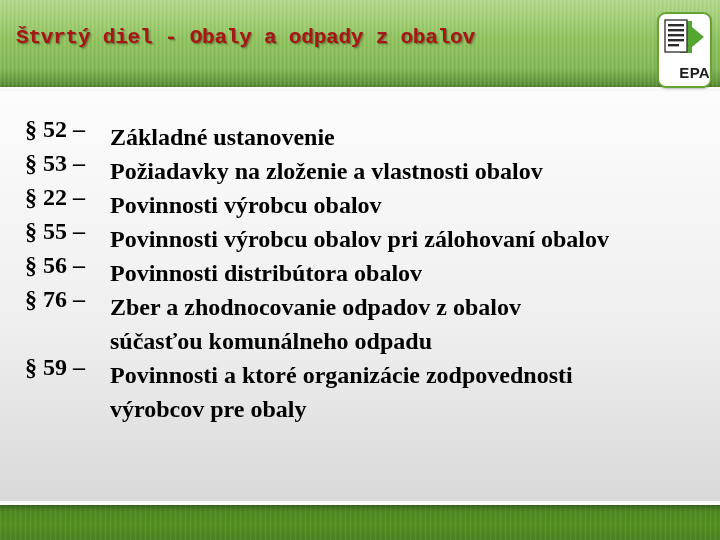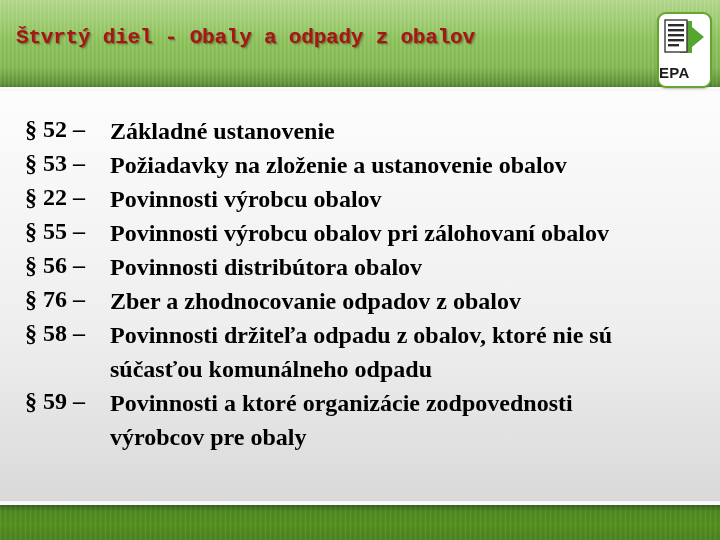--- a/index.html
+++ b/index.html
@@ -87,21 +87,21 @@
     left: 3px;
     top: 3px;
     width: 43px;
     height: 40px;
   }
   .logo-text {
     position: absolute;
     left: 0;
     right: 0;
     bottom: 5px;
-    text-align: left;
+    text-align: right;
     font-family: "Liberation Sans", sans-serif;
     font-size: 15px;
     font-weight: bold;
     color: #1d1d1d;
     letter-spacing: 0.3px;
     margin-top: 16px;
   }
 
   
   .footer-hairline {
@@ -147,21 +147,21 @@
   .item .sec {
     position: absolute;
     left: 25px;
     top: 0;
     width: 85px;
     text-align: left;
   }
   .item .txt {
     position: absolute;
     left: 110px;
-    top: 2px;
+    top: 8px;
   }
   .item.cont .txt {
     left: 110px;
   }
 </style>
 </head>
 <body>
 
 <div class="slide">
 
@@ -188,21 +188,21 @@
 
   <div class="body-list">
 
     <div class="item">
       <span class="sec">§ 52 –</span>
       <span class="txt">Základné ustanovenie</span>
     </div>
 
     <div class="item">
       <span class="sec">§ 53 –</span>
-      <span class="txt">Požiadavky na zloženie a ustanovenie obalov</span>
+      <span class="txt">Požiadavky na zloženie a vlastnosti obalov</span>
     </div>
 
     <div class="item">
       <span class="sec">§ 22 –</span>
       <span class="txt">Povinnosti výrobcu obalov</span>
     </div>
 
     <div class="item">
       <span class="sec">§ 55 –</span>
       <span class="txt">Povinnosti výrobcu obalov pri zálohovaní obalov</span>
@@ -211,24 +211,20 @@
     <div class="item">
       <span class="sec">§ 56 –</span>
       <span class="txt">Povinnosti distribútora obalov</span>
     </div>
 
     <div class="item">
       <span class="sec">§ 76 –</span>
       <span class="txt">Zber a zhodnocovanie odpadov z obalov</span>
     </div>
 
-    <div class="item">
-      <span class="sec">§ 58 –</span>
-      <span class="txt">Povinnosti držiteľa odpadu z obalov, ktoré nie sú</span>
-    </div>
 
     <div class="item cont">
       <span class="txt">súčasťou komunálneho odpadu</span>
     </div>
 
     <div class="item">
       <span class="sec">§ 59 –</span>
       <span class="txt">Povinnosti a ktoré organizácie zodpovednosti</span>
     </div>
 

